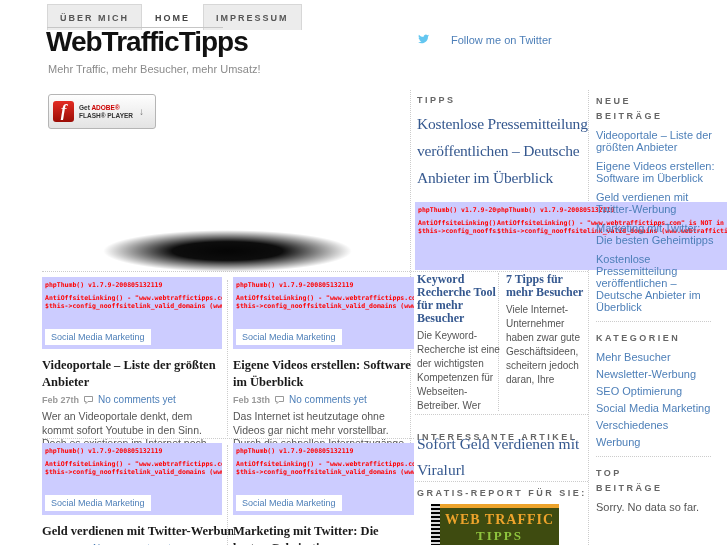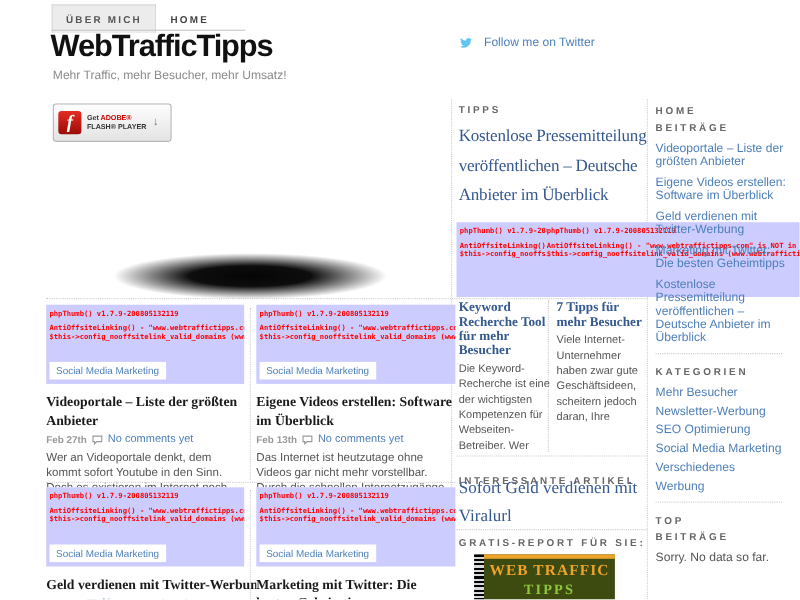--- a/index.html
+++ b/index.html
@@ -11,21 +11,21 @@
   .tab { font-size:9px; font-weight:bold; letter-spacing:2px; color:#555;
          padding:8px 12px 7px; background:#ececec; border:1px solid #d7d7d7; border-bottom:none;
          cursor:pointer; }
   .tab.active { background:#fff; border-color:#fff; color:#444; }
   .tab-underline { position:absolute; left:47px; top:27px; width:176px; height:1px; background:#c6c6c6; }
 
   
   .site-title { position:absolute; left:46px; top:26px; font-size:28px; font-weight:bold;
                 color:#111; letter-spacing:-1px; }
   .tagline { position:absolute; left:48px; top:63px; font-size:11px; color:#8a8a8a; }
-  .twitter-follow { position:absolute; left:417px; top:33px; display:flex; align-items:flex-start; gap:10px;
+  .twitter-follow { position:absolute; left:417px; top:33px; display:flex; align-items:center; gap:21px;
                     font-size:11px; color:var(--accent_link); cursor:pointer; }
 
   
   .vdiv { position:absolute; width:0; border-left:1px dotted #ccc; }
   .hdiv { position:absolute; height:0; border-top:1px dotted #ccc; }
 
   
   .flash-badge { position:absolute; left:48px; top:94px; width:106px; height:33px;
                  border:1px solid #b5b5b5; border-radius:3px;
                  background:linear-gradient(#fefefe,#e3e3e3); display:flex; align-items:center; cursor:pointer; }
@@ -93,20 +93,21 @@
   .side-empty { font-size:11px; line-height:12px; color:#555; }
 </style>
 </head>
 <body>
 
 <div class="page">
 
   <div class="tabs">
     <div class="tab">ÜBER MICH</div>
     <div class="tab active">HOME</div>
+    <div class="tab">IMPRESSUM</div>
   </div>
   <div class="tab-underline"></div>
 
   <div class="site-title">WebTrafficTipps</div>
   <div class="tagline">Mehr Traffic, mehr Besucher, mehr Umsatz!</div>
   <div class="twitter-follow">
     <span style="display:inline-flex;">
       <svg width="13" height="13" viewBox="0 0 16 16">
           <path fill="#63c6f0" d="M15 3.2c-.5.2-1 .4-1.6.5.6-.4 1-.9 1.2-1.6-.5.3-1.1.6-1.8.7A2.8 2.8 0 0 0 8 4.3c0 .2 0 .4.1.6A7.9 7.9 0 0 1 2.3 2a2.8 2.8 0 0 0 .9 3.7c-.5 0-.9-.1-1.3-.3 0 1.3 1 2.5 2.2 2.7-.4.1-.8.1-1.2.1.3 1.1 1.4 1.9 2.6 2A5.6 5.6 0 0 1 1.3 11.4 7.9 7.9 0 0 0 13.5 4.8v-.4c.6-.3 1.1-.8 1.5-1.2z"></path>
         </svg>
@@ -241,21 +242,21 @@
   <div class="col-heading" style="left:417px; top:488px;">GRATIS-REPORT FÜR SIE:</div>
   <div class="book">
     <div class="spiral"></div>
     <div class="cover">
       <div class="bk1">WEB TRAFFIC</div>
       <div class="bk2">TIPPS</div>
     </div>
   </div>
 
   <div class="sidebar">
-    <div class="side-heading">HOME BEITRÄGE</div>
+    <div class="side-heading">NEUE BEITRÄGE</div>
     <div class="side-link">Videoportale – Liste der größten Anbieter</div>
     <div class="side-link">Eigene Videos erstellen: Software im Überblick</div>
     <div class="side-link">Geld verdienen mit Twitter-Werbung</div>
     <div class="side-link">Marketing mit Twitter: Die besten Geheimtipps</div>
     <div class="side-link">Kostenlose Pressemitteilung veröffentlichen – Deutsche Anbieter im Überblick</div>
     <div class="side-sep"></div>
     <div class="side-heading">KATEGORIEN</div>
     <div class="cats">
       <div class="side-link">Mehr Besucher</div>
       <div class="side-link">Newsletter-Werbung</div>

